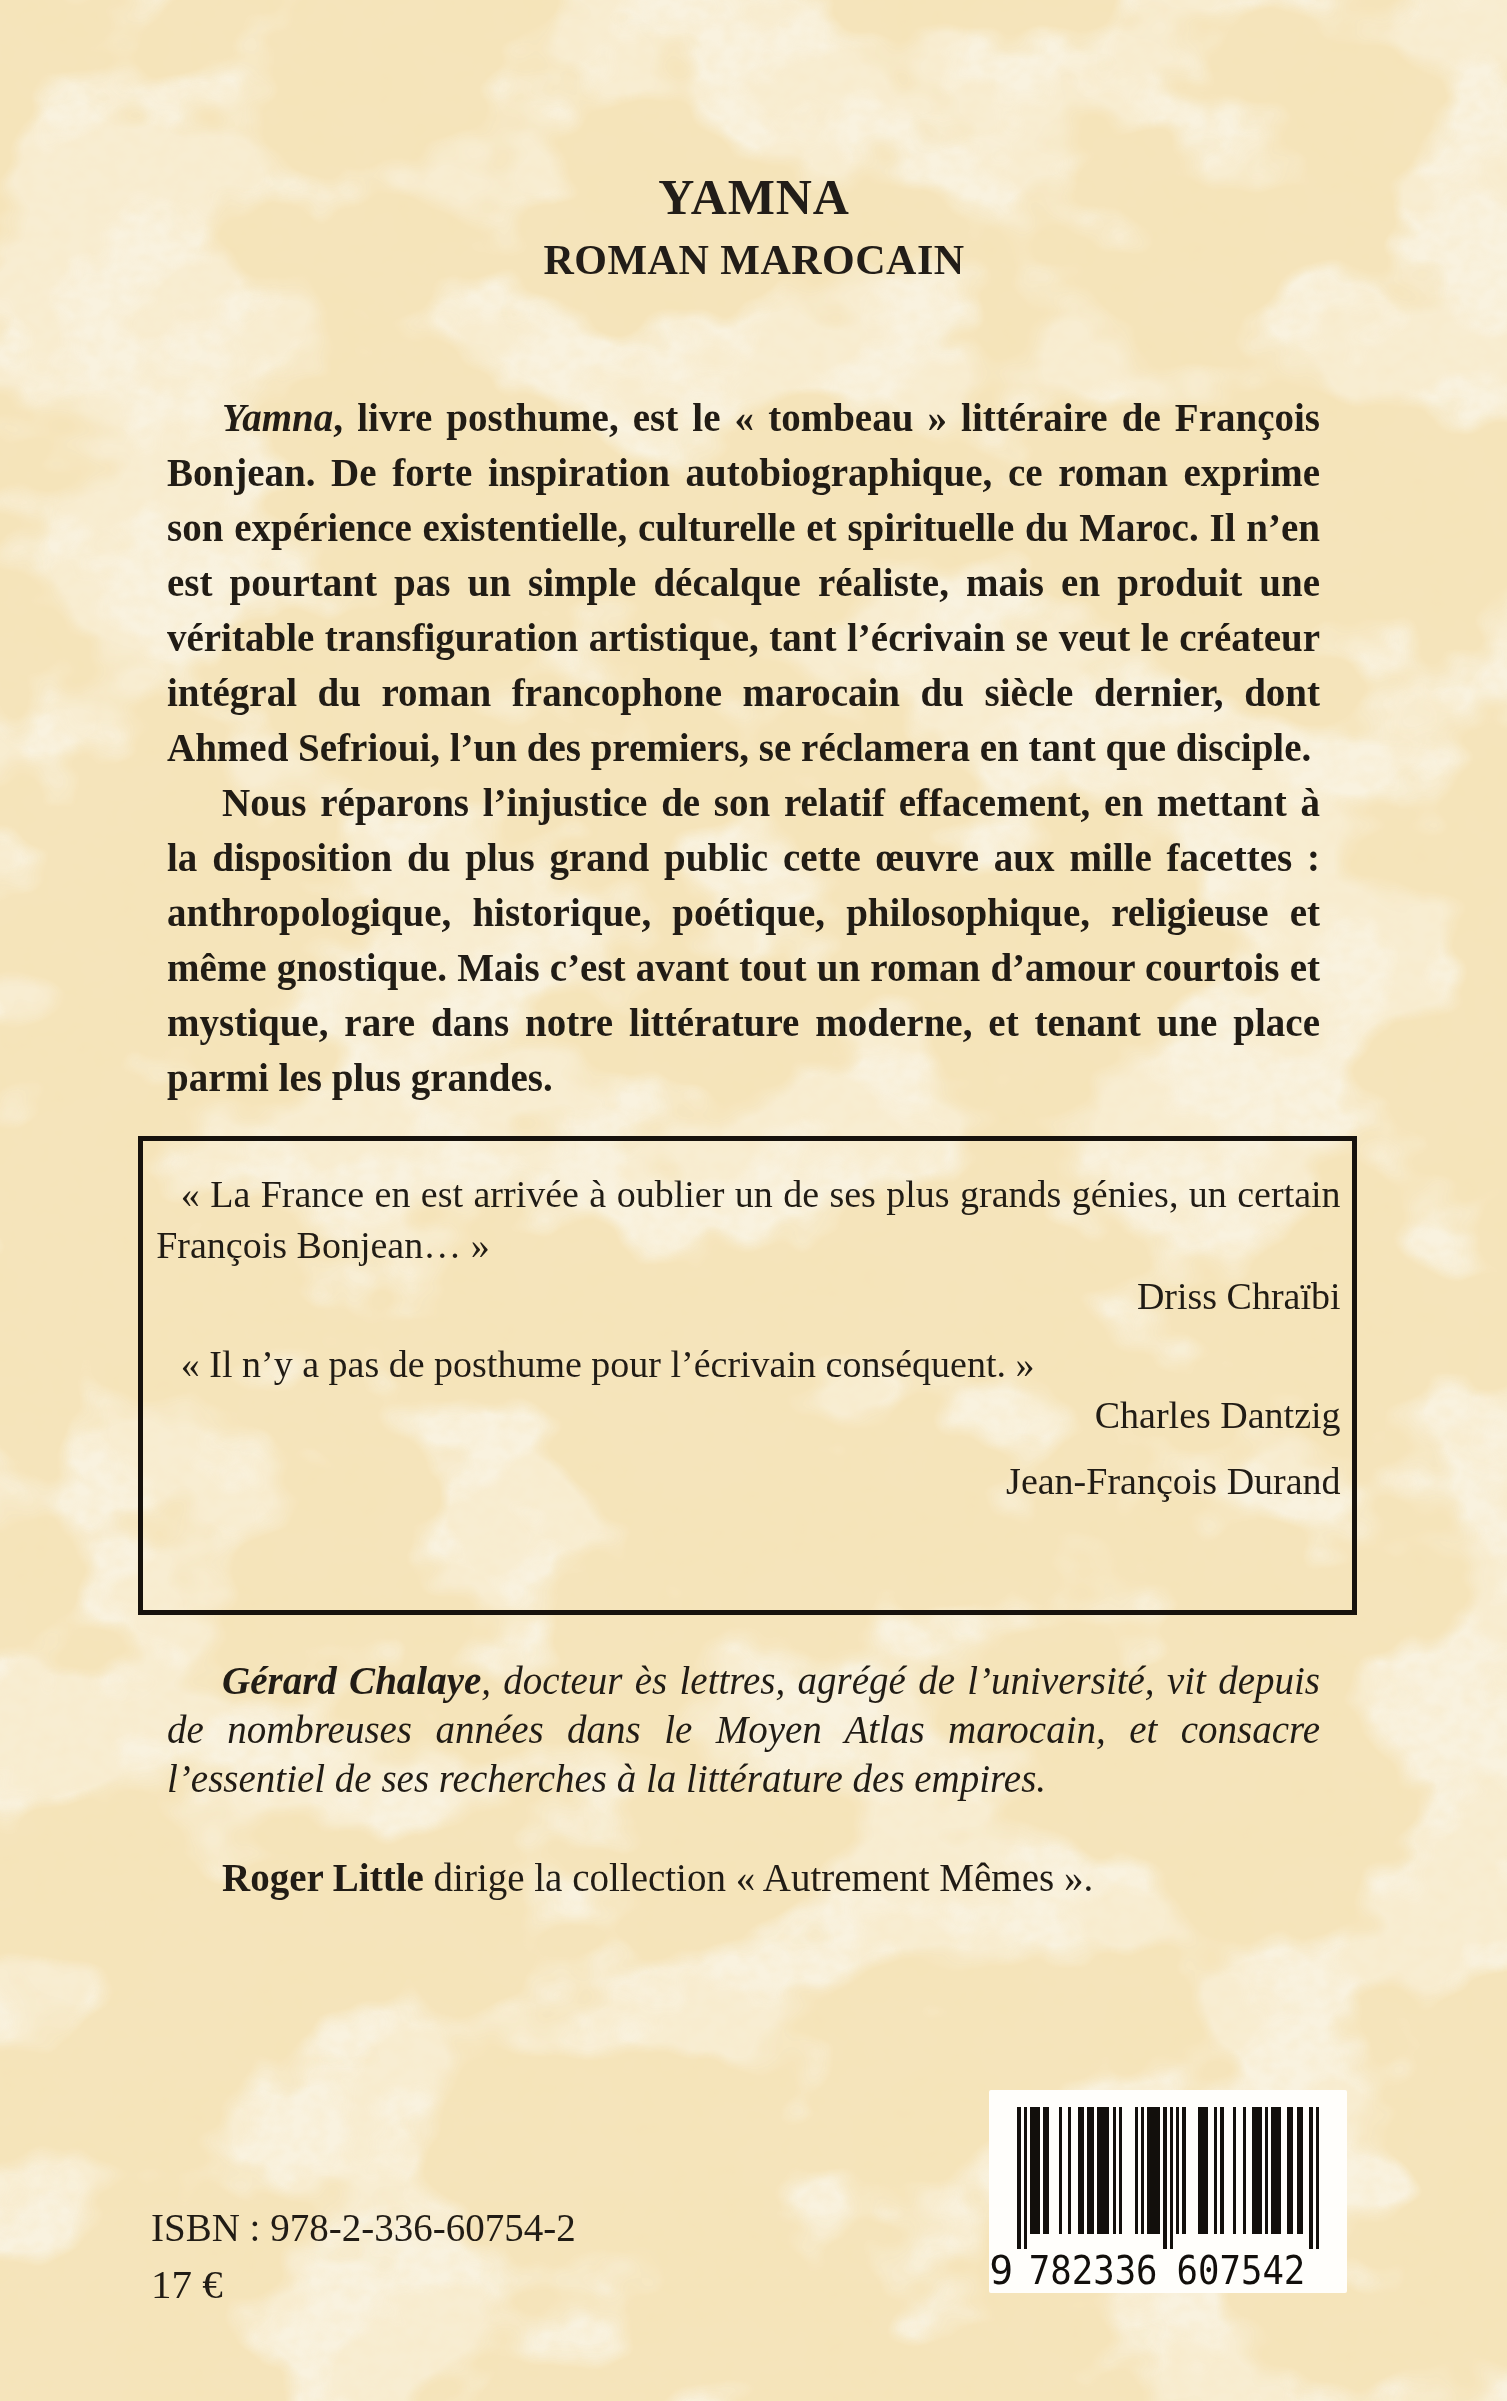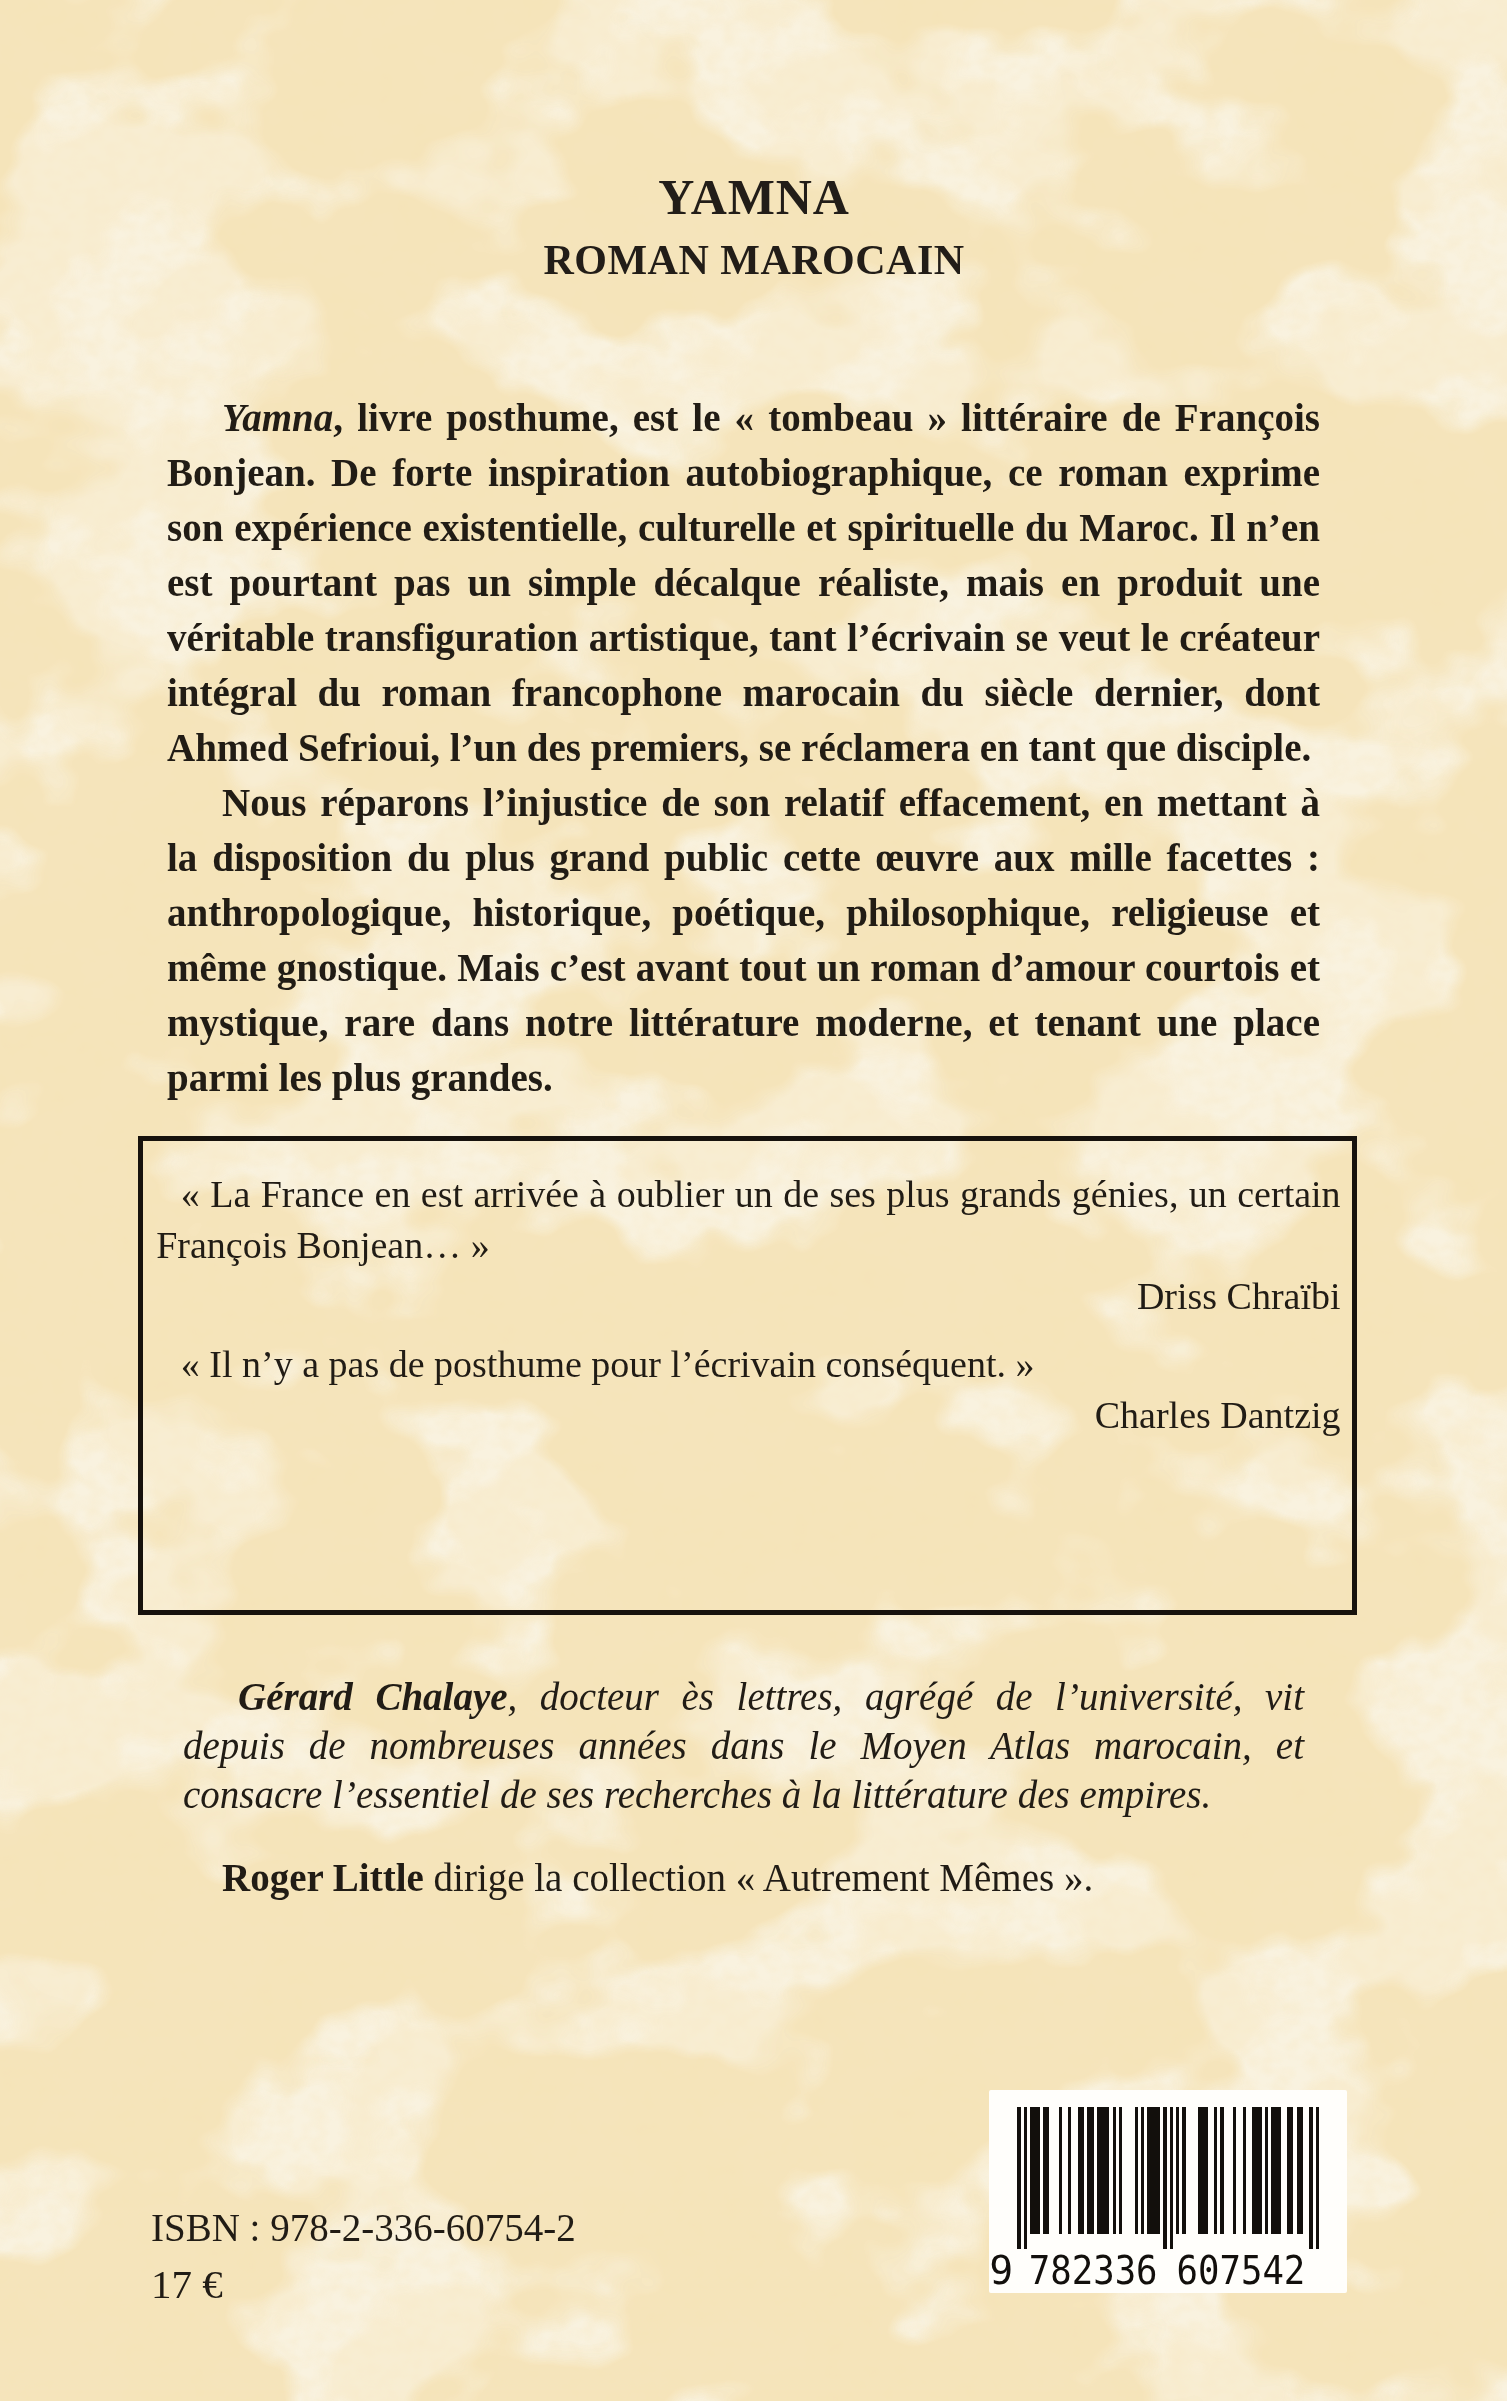--- a/index.html
+++ b/index.html
@@ -34,21 +34,21 @@
     font-size:38px;
   }
   .quote{margin:0 0 19px 0;}
   .qtext{margin:0;line-height:51px;text-indent:24.6px;text-align:justify;}
   .qattr{margin:1.9px 0 0 0;line-height:47px;text-align:right;}
 
   .bio{
     position:absolute;top:1656px;left:167px;width:1153px;
     font-size:39px;line-height:49px;font-style:italic;text-align:justify;
   }
-  .bio p{margin:16px;text-indent:55px;}
+  .bio p{margin:0;text-indent:55px;}
   .bio .strong, .series .strong{font-weight:bold;}
 
   .series{
     position:absolute;top:1853px;left:167px;width:1153px;
     font-size:39px;line-height:49px;
   }
   .series p{margin:0;text-indent:55px;}
 
   .isbn{position:absolute;top:2205px;left:151px;font-size:39px;}
   .price{position:absolute;top:2260px;left:151px;font-size:41px;}
@@ -104,20 +104,21 @@
     <section class="quote-box">
       <div class="quote">
         <p class="qtext">« La France en est arrivée à oublier un de ses plus grands génies, un certain François Bonjean… »</p>
         <p class="qattr">Driss Chraïbi</p>
       </div>
       <div class="quote">
         <p class="qtext">« Il n’y a pas de posthume pour l’écrivain conséquent. »</p>
         <p class="qattr">Charles Dantzig</p>
       </div>
       <div class="quote">
+        <p class="qattr">Jean-François Durand</p>
       </div>
     </section>
 
     <section class="bio">
       <p><span class="strong">Gérard Chalaye</span><span>, docteur ès lettres, agrégé de l’université, vit depuis de nombreuses années dans le Moyen Atlas marocain, et consacre l’essentiel de ses recherches à la littérature des empires.</span></p>
     </section>
 
     <section class="series">
       <p><span class="strong">Roger Little</span><span> dirige la collection « Autrement Mêmes ».</span></p>
     </section>

